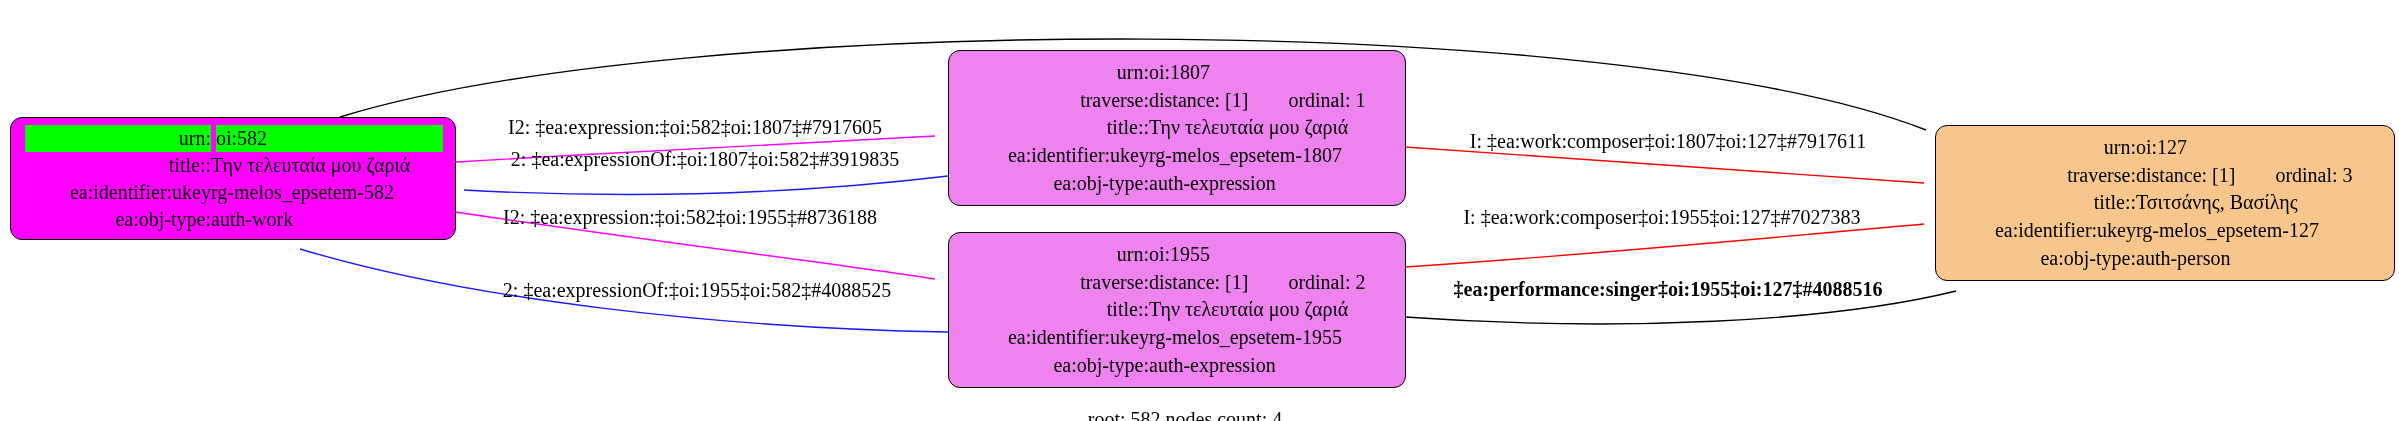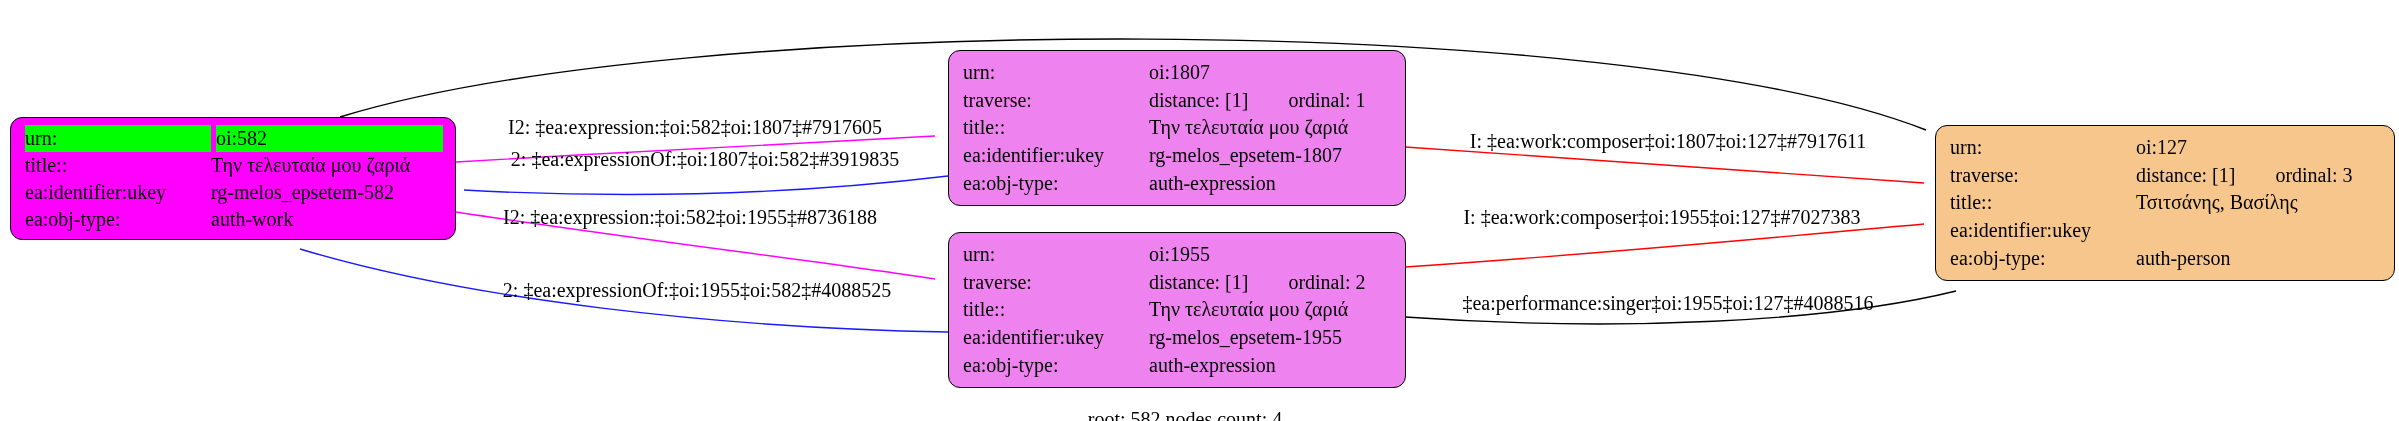--- a/index.html
+++ b/index.html
@@ -14,21 +14,21 @@
   #edges{position:absolute;left:0;top:0;width:2399px;height:421px;}
   #edges path{fill:none;stroke-width:1.4;}
   .gnode{
     position:absolute;
     border:1.6px solid #000000;
     border-radius:12px;
     box-sizing:border-box;
     padding:7px 12px 7px 14px;
     display:flex;flex-direction:column;justify-content:space-evenly;
   }
-  .nrow{display:flex;align-items:center;line-height:27px;white-space:nowrap;}
+  .nrow{display:flex;align-items:center;line-height:27px;white-space:nowrap;text-align:right;}
   .k{width:186px;flex:none;}
   .vwrap{flex:1;display:flex;gap:40px;}
   .hl .k,.hl .vwrap{background:#00ff00;}
   .hl{gap:5px;}
   .edge-label{
     position:absolute;
     transform:translateX(-50%);
     white-space:nowrap;
     line-height:22px;
   }
@@ -178,32 +178,35 @@
       </span>
     </div>
     <div class="nrow">
       <span class="k">title::</span>
       <span class="vwrap">
           <span class="v">Τσιτσάνης, Βασίλης</span>
         </span>
     </div>
     <div class="nrow">
       <span class="k">ea:identifier:ukey</span>
+      <span class="vwrap">
+          <span class="v">rg-melos_epsetem-127</span>
+        </span>
     </div>
     <div class="nrow">
       <span class="k">ea:obj-type:</span>
       <span class="vwrap">
           <span class="v">auth-person</span>
         </span>
     </div>
   </div>
 
   <div class="edge-label" style="left:695px;top:116px;">I2: ‡ea:expression:‡oi:582‡oi:1807‡#7917605</div>
   <div class="edge-label" style="left:705px;top:148px;">2: ‡ea:expressionOf:‡oi:1807‡oi:582‡#3919835</div>
   <div class="edge-label" style="left:690px;top:206px;">I2: ‡ea:expression:‡oi:582‡oi:1955‡#8736188</div>
   <div class="edge-label" style="left:697px;top:279px;">2: ‡ea:expressionOf:‡oi:1955‡oi:582‡#4088525</div>
   <div class="edge-label" style="left:1668px;top:130px;">I: ‡ea:work:composer‡oi:1807‡oi:127‡#7917611</div>
   <div class="edge-label" style="left:1662px;top:206px;">I: ‡ea:work:composer‡oi:1955‡oi:127‡#7027383</div>
-  <div class="edge-label" style="left:1668px;top:292px;">‡ea:performance:singer‡oi:1955‡oi:127‡#4088516</div>
+  <div class="edge-label" style="left:1668px;top:278px;font-weight:bold;">‡ea:performance:singer‡oi:1955‡oi:127‡#4088516</div>
 
   <div class="caption" style="left:1185px;top:408px;">root: 582 nodes count: 4</div>
 
 </div>
 
 </body></html>

